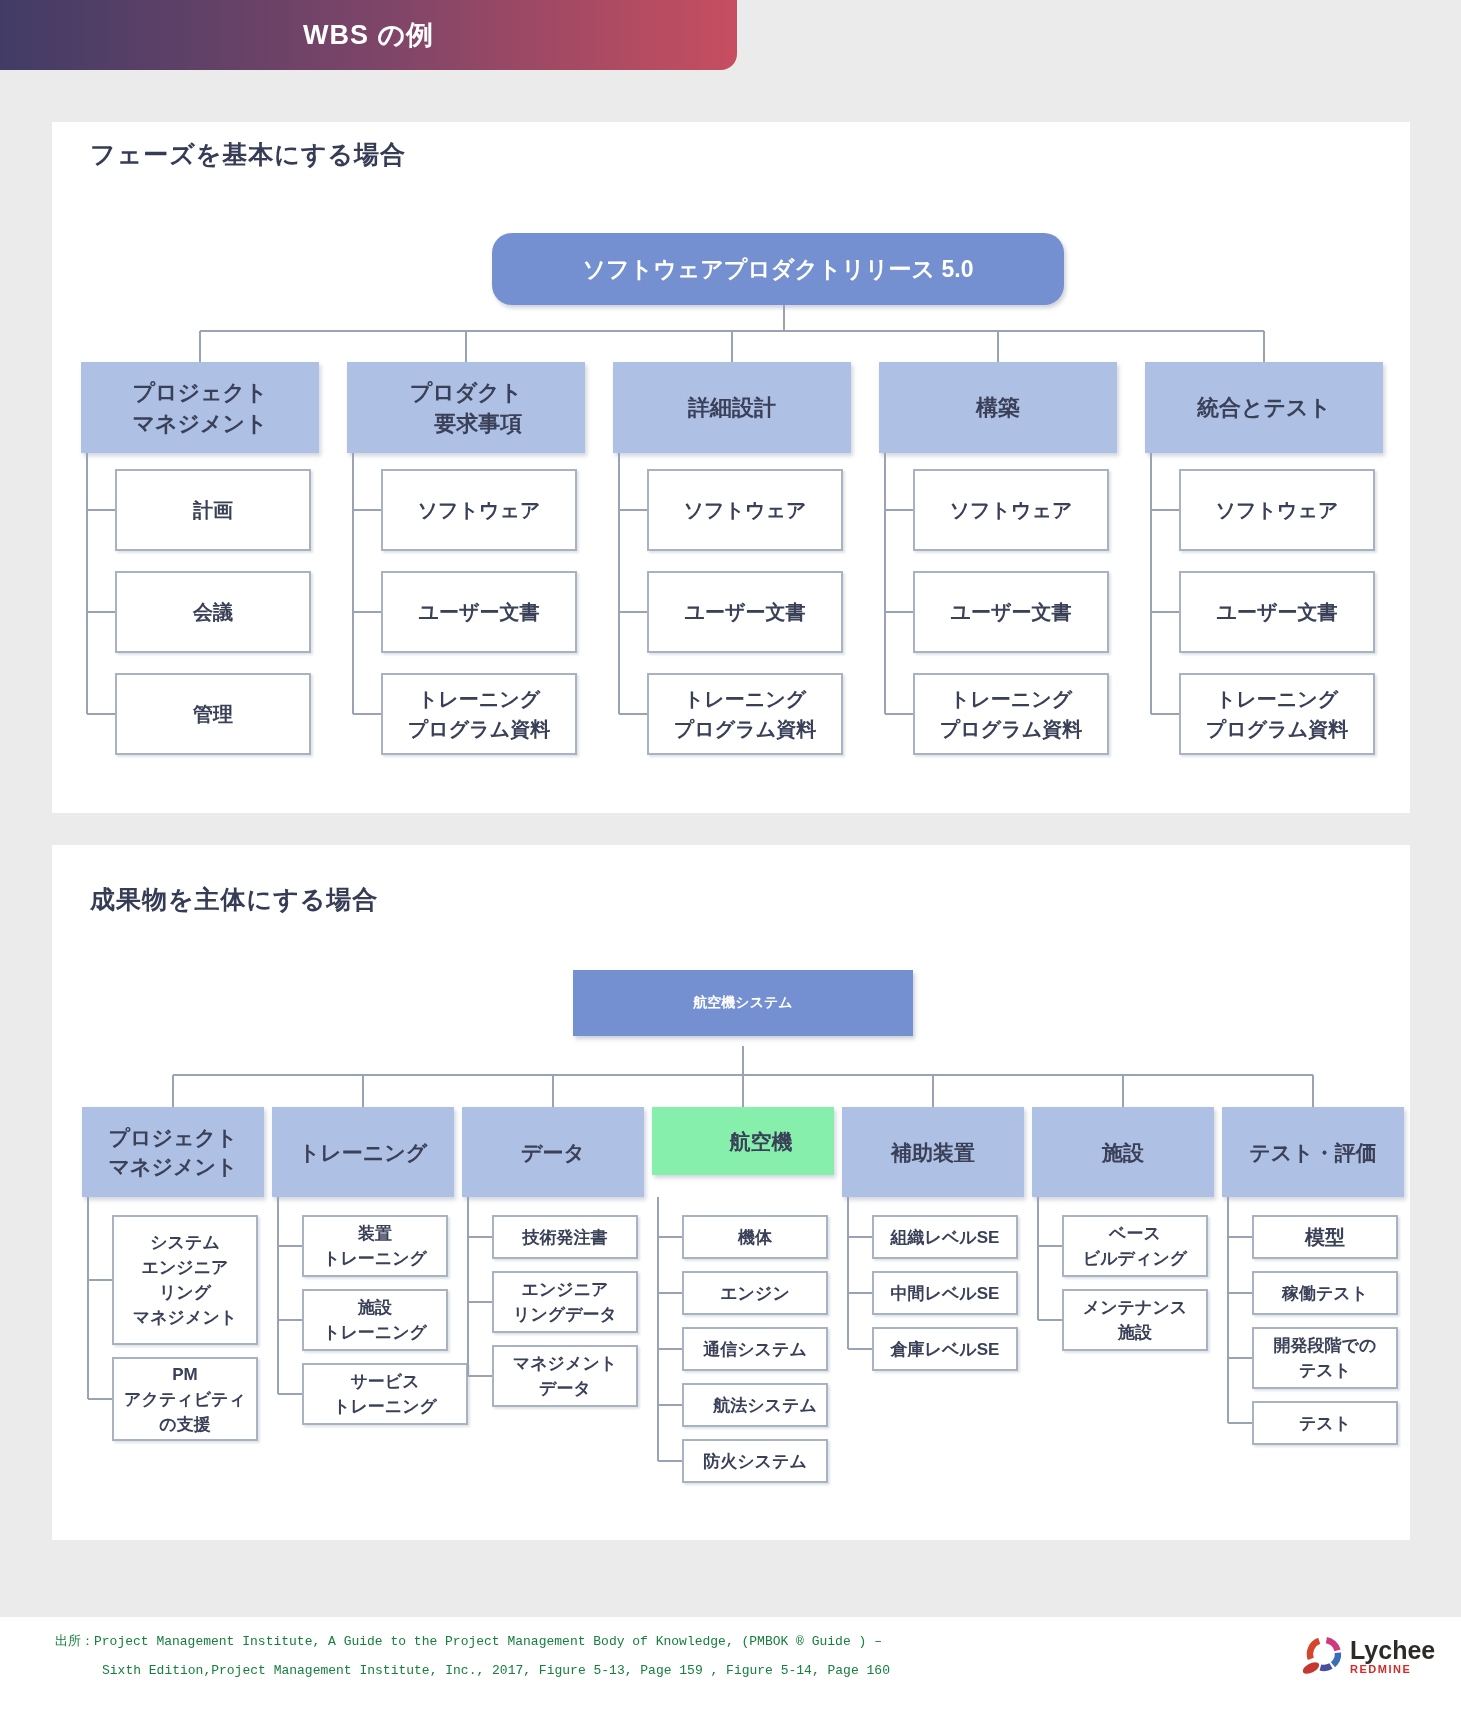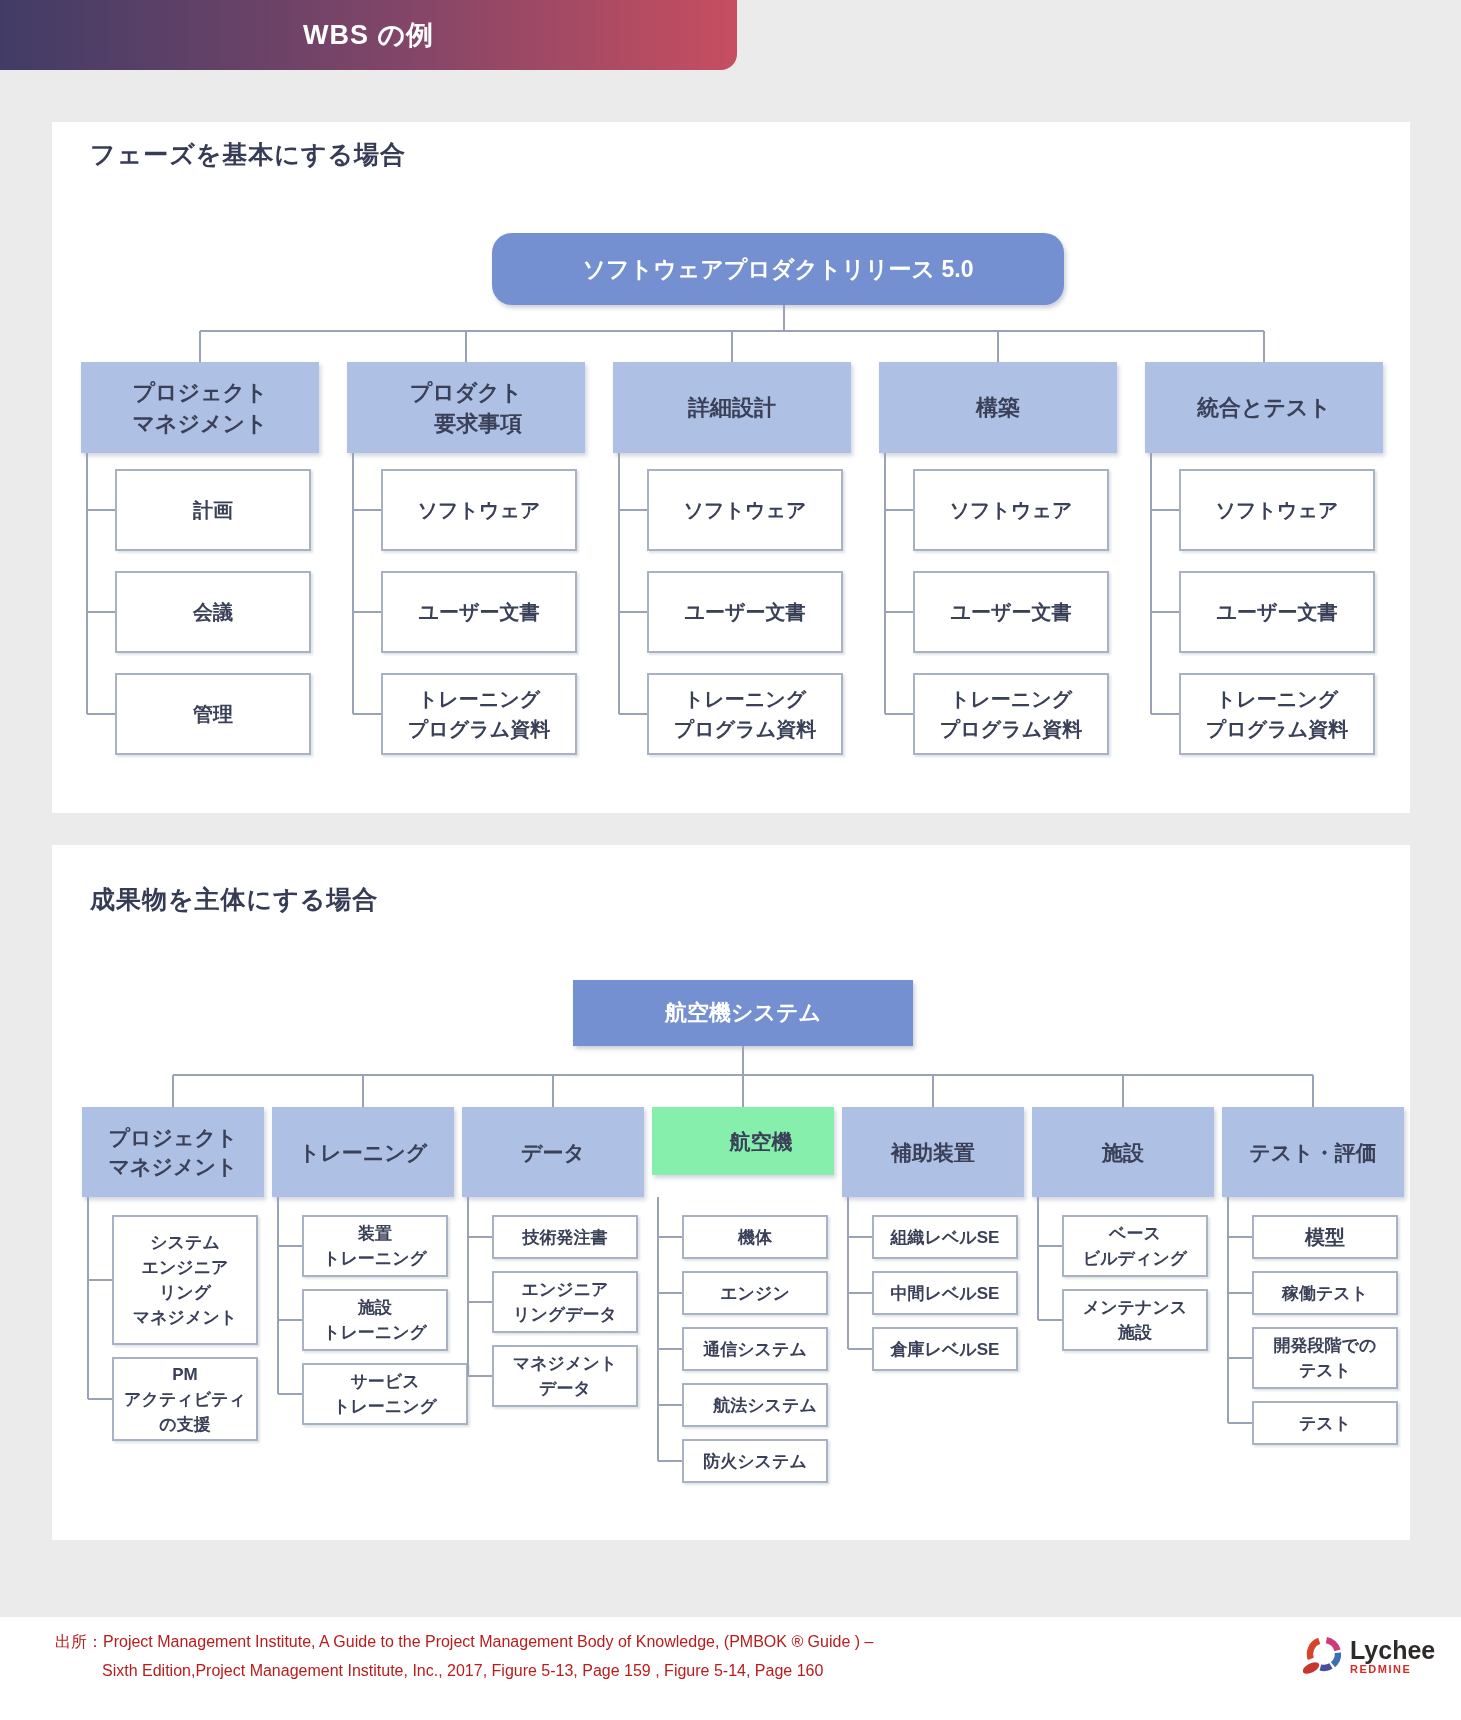--- a/index.html
+++ b/index.html
@@ -40,21 +40,21 @@
   .node-child{
     background:#ffffff;border:2px solid #a9b2c3;
     box-shadow:2px 2px 2px rgba(120,130,150,.22);
   }
   .cline{position:absolute;}
   
   .footer-band{
     position:absolute;left:0;top:1617px;width:1461px;height:103px;background:#ffffff;
   }
   .citation{
-    position:absolute;left:55px;top:10px;color:#b91c1c;font-size:16px;line-height:29px;
+    position:absolute;left:55px;top:10px;color:#15803d;font-size:13px;line-height:29px;font-family:Liberation Mono, monospace;
   }
   .citation .line2{padding-left:47px;}
   .logo{
     position:absolute;left:1300px;top:14px;width:150px;height:60px;
   }
   .logo-icon{position:absolute;left:0;top:2px;}
   .logo-texts{position:absolute;left:50px;top:6px;text-align:left;}
   .logo-name{font-size:25px;font-weight:bold;color:#2e2a28;letter-spacing:0px;line-height:26px;}
   .logo-sub{font-size:11px;font-weight:bold;color:#d42b28;letter-spacing:1.5px;text-align:left;line-height:12px;}
 </style>
@@ -123,21 +123,21 @@
         <div class="node node-child" style="left: 1127px; top: 449px; width: 196px; height: 82px; font-size: 20px; line-height: 30px;">ユーザー文書</div>
         <div class="cline" style="left: 1099px; top: 591px; width: 28px; height: 2px; background: rgb(154, 163, 181);"></div>
         <div class="node node-child" style="left: 1127px; top: 551px; width: 196px; height: 82px; font-size: 20px; line-height: 30px;">トレーニング
 プログラム資料</div>
       </div>
   </div>
 
   <div class="panel" id="panel-deliverable">
     <div class="section-heading" style="left:38px;top:38px;">成果物を主体にする場合</div>
     <div class="tree">
-        <div class="node node-root" style="left: 521px; top: 135px; width: 340px; height: 66px; background: rgb(117, 144, 208); font-size: 22px; text-align: right;">航空機システム</div>
+        <div class="node node-root" style="left: 521px; top: 125px; width: 340px; height: 66px; background: rgb(117, 144, 208); font-size: 14px; text-align: right;">航空機システム</div>
         <div class="cline" style="left: 690px; top: 201px; width: 2px; height: 29px; background: rgb(154, 163, 181);"></div>
         <div class="cline" style="left: 121px; top: 229px; width: 1140px; height: 2px; background: rgb(154, 163, 181);"></div>
         <div class="cline" style="left: 120px; top: 230px; width: 2px; height: 32px; background: rgb(154, 163, 181);"></div>
         <div class="node node-l2" style="left: 30px; top: 262px; width: 182px; height: 90px; background: rgb(174, 192, 228); font-size: 21px; line-height: 29px;">プロジェクト
 マネジメント</div>
         <div class="cline" style="left: 35px; top: 352px; width: 2px; height: 202px; background: rgb(154, 163, 181);"></div>
         <div class="cline" style="left: 36px; top: 434px; width: 24px; height: 2px; background: rgb(154, 163, 181);"></div>
         <div class="node node-child" style="left: 60px; top: 370px; width: 146px; height: 130px; font-size: 17px; line-height: 25px;">システム
 エンジニア
 リング

